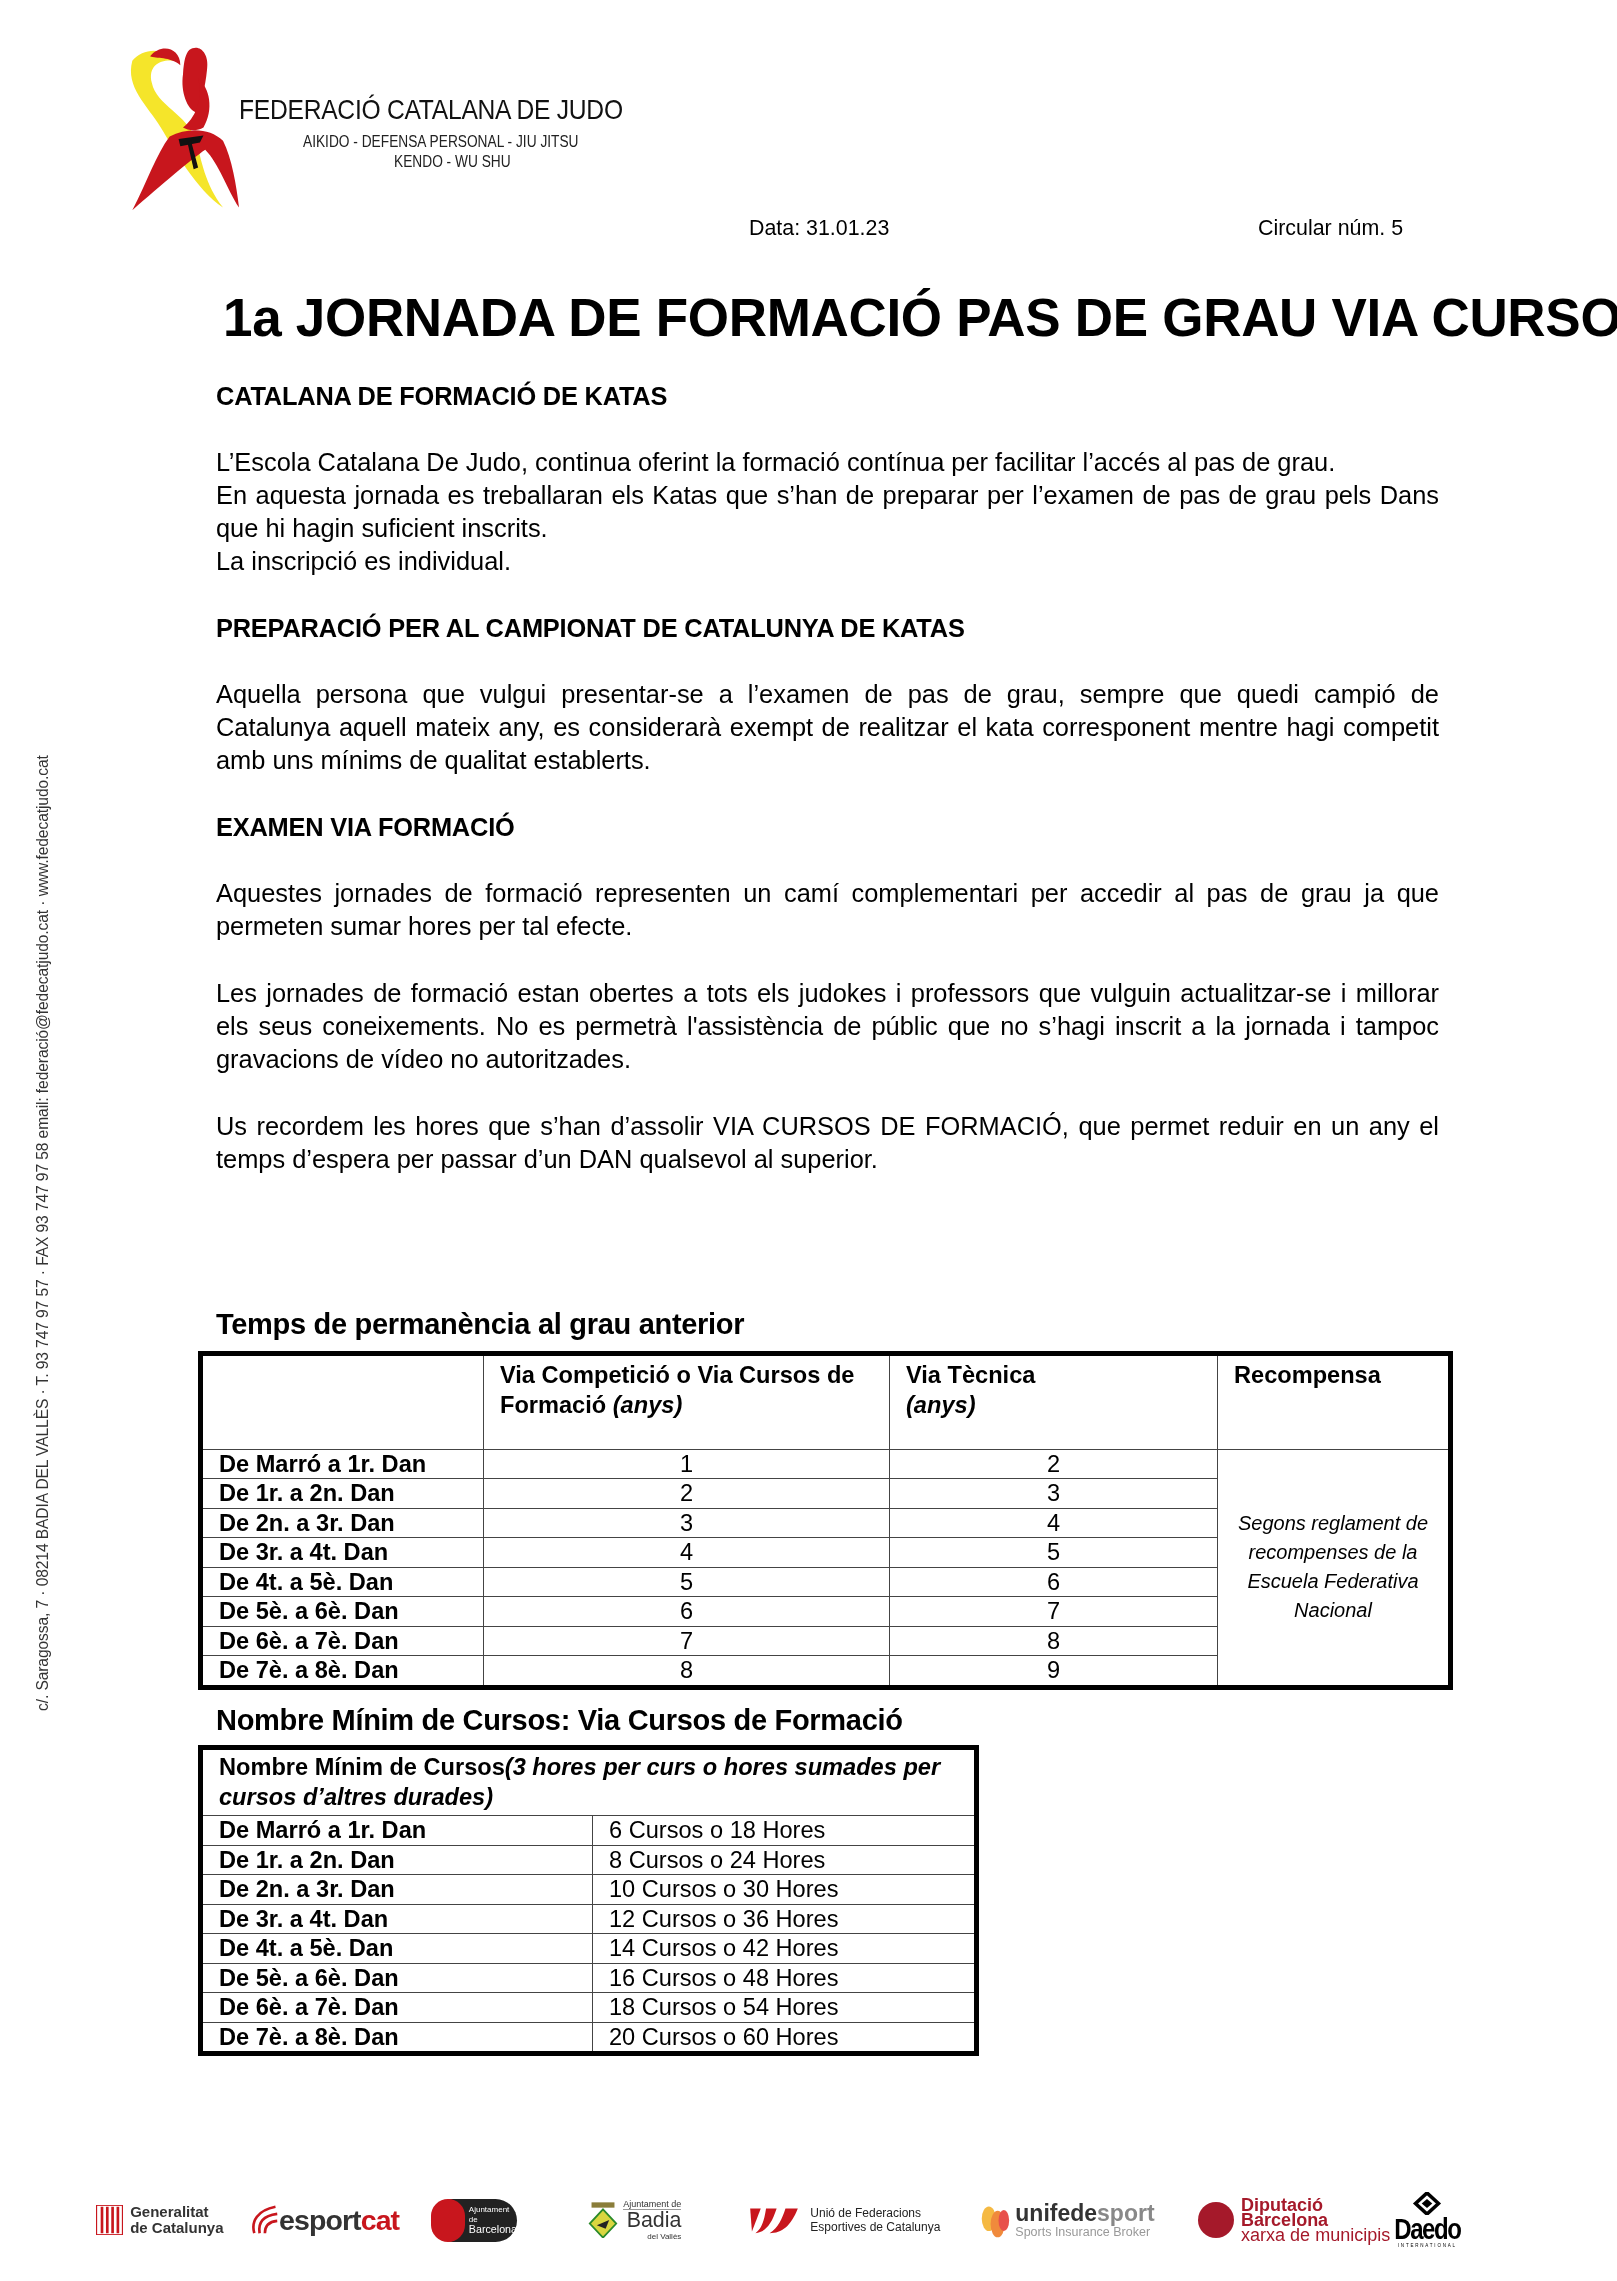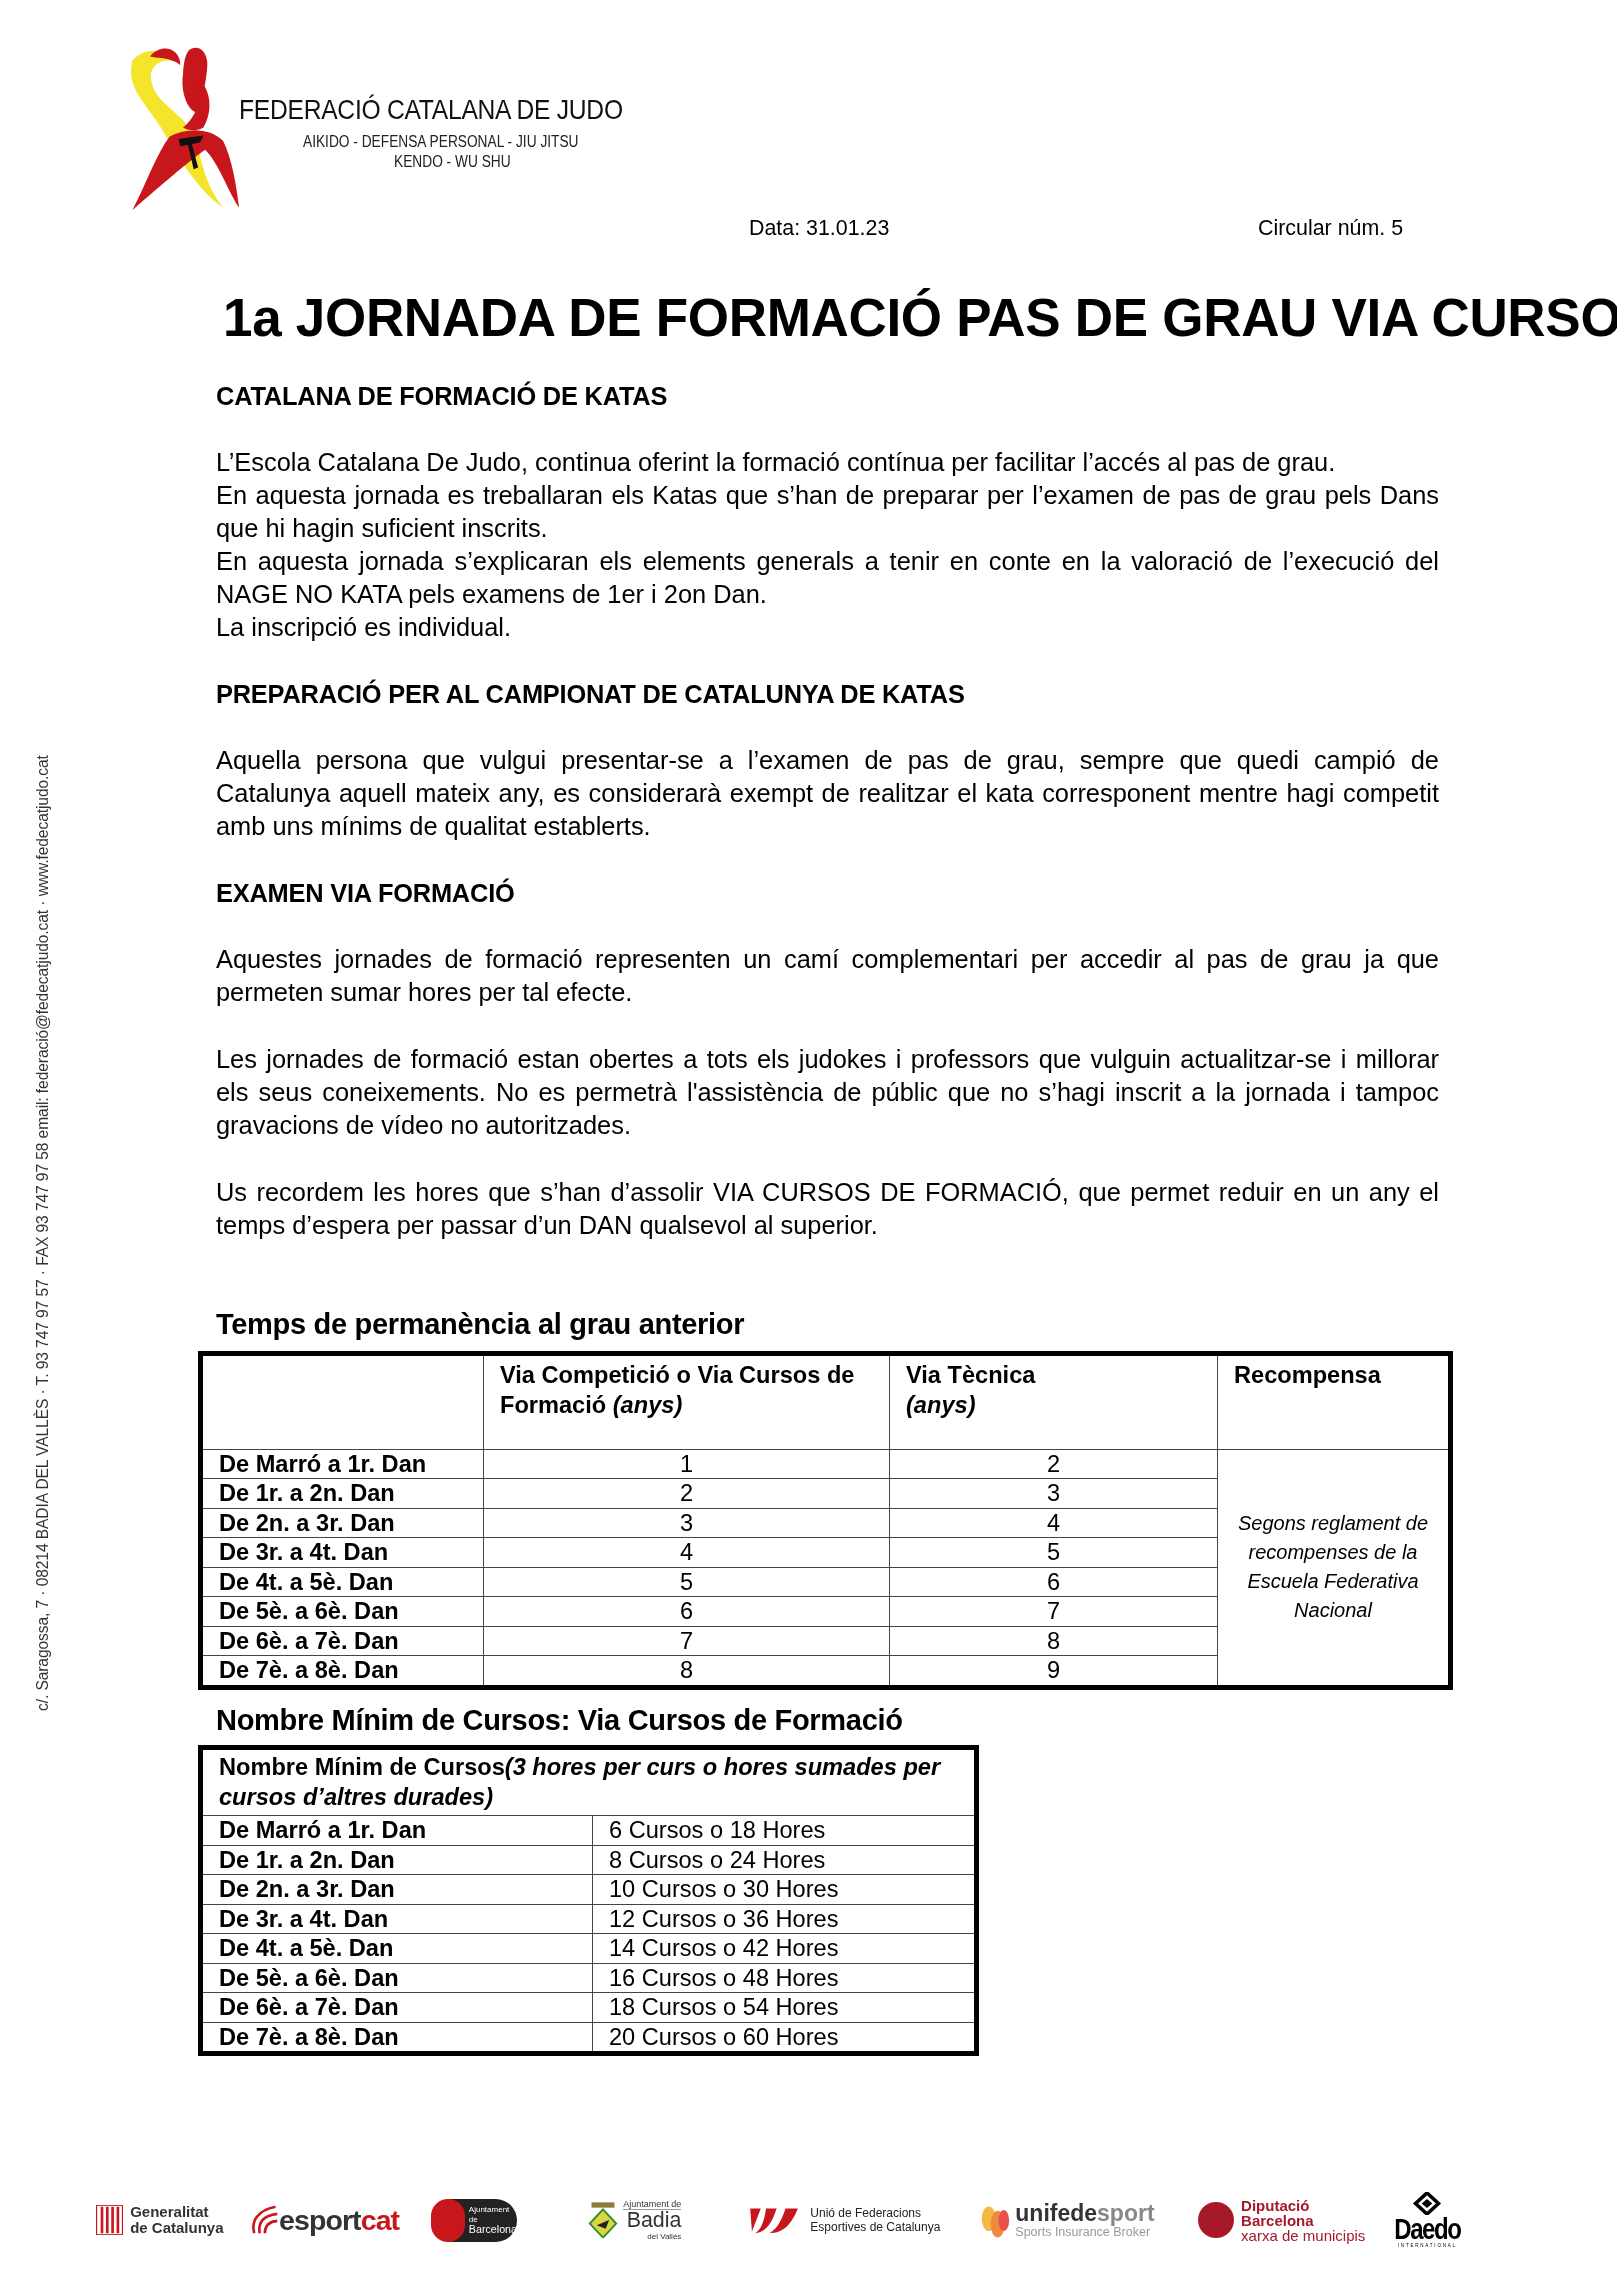--- a/index.html
+++ b/index.html
@@ -55,21 +55,20 @@
 
 <div class="abs title">1a JORNADA DE FORMACIÓ PAS DE GRAU VIA CURSOS 2023</div>
 
 <div class="abs sidebar">c/. Saragossa, 7 · 08214 BADIA DEL VALLÈS · T. 93 747 97 57 · FAX 93 747 97 58 email: federació@fedecatjudo.cat · www.fedecatjudo.cat</div>
 
 <div class="abs content">
   <h2>CATALANA DE FORMACIÓ DE KATAS</h2>
   <div class="gap2"></div>
   <p>L’Escola Catalana De Judo, continua oferint la formació contínua per facilitar l’accés al pas de grau.</p>
   <p>En aquesta jornada es treballaran els Katas que s’han de preparar per l’examen de pas de grau pels Dans que hi hagin suficient inscrits.</p>
-  <p>En aquesta jornada s’explicaran els elements generals a tenir en conte en la valoració de l’execució del NAGE NO KATA pels examens de 1er i 2on Dan.</p>
   <p>La inscripció es individual.</p>
   <div class="gap1"></div>
   <h2>PREPARACIÓ PER AL CAMPIONAT DE CATALUNYA DE KATAS</h2>
   <div class="gap2"></div>
   <p>Aquella persona que vulgui presentar-se a l’examen de pas de grau, sempre que quedi campió de Catalunya aquell mateix any, es considerarà exempt de realitzar el kata corresponent mentre hagi competit amb uns mínims de qualitat establerts.</p>
   <div class="gap1"></div>
   <h2>EXAMEN VIA FORMACIÓ</h2>
   <div class="gap2"></div>
   <p>Aquestes jornades de formació representen un camí complementari per accedir al pas de grau ja que permeten sumar hores per tal efecte.</p>
   <div class="gap1"></div>
@@ -243,21 +242,21 @@
         <ellipse cx="20" cy="26" rx="8" ry="15" fill="#f08a3c"></ellipse>
         <ellipse cx="27" cy="22" rx="6" ry="12" fill="#e8504a"></ellipse>
       </svg>
     <div style="margin-left:5.3px;">
       <div style="font-size:23px;font-weight:bold;line-height:23px;"><span style="color:#333;">unifede</span><span style="color:#888;">sport</span></div>
       <div style="font-size:12.5px;color:#999;">Sports Insurance Broker</div>
     </div>
   </div>
   <div class="flogo" style="left:1109px;">
     <div style="width:36px;height:36px;border-radius:18px;background:#a5192a;"></div>
-    <div style="margin-left:7.1px;font-size:15px;line-height:15px;color:#a5192a;">
+    <div style="margin-left:7.1px;font-size:18px;line-height:15px;color:#a5192a;">
         <div style="font-weight:bold;">Diputació</div>
         <div style="font-weight:bold;">Barcelona</div>
         <div>xarxa de municipis</div>
       </div>
   </div>
   <div class="flogo" style="left:1297px;flex-direction:column;justify-content:center;">
     <svg width="30" height="23" viewBox="0 0 34 26">
         <path d="M17 1 L 30 13 L 17 25 L 4 13 Z" fill="none" stroke="#000" stroke-width="4"></path>
         <path d="M17 8 L 23 13 L 17 18 L 11 13 Z" fill="#000"></path>
       </svg>

